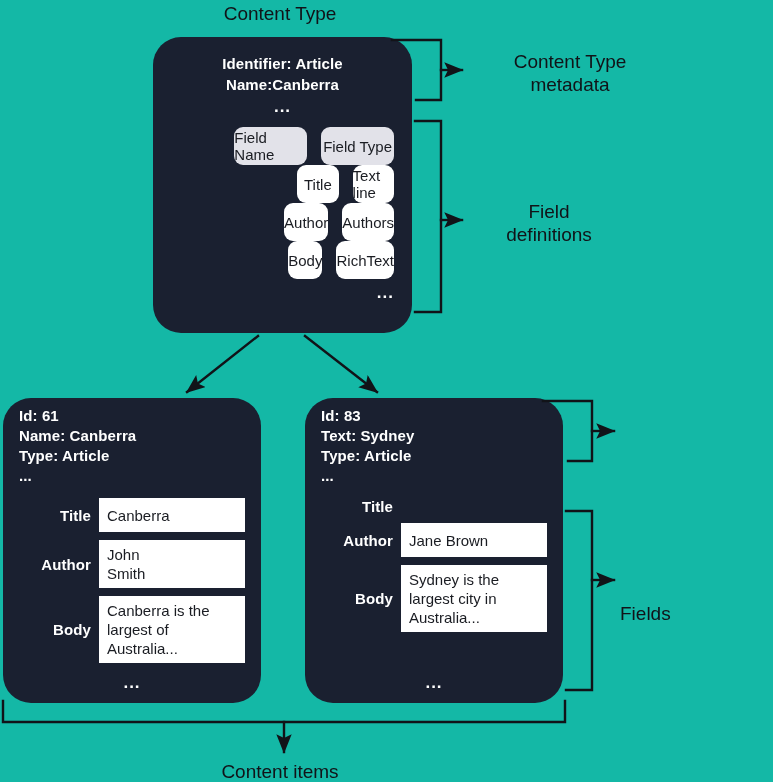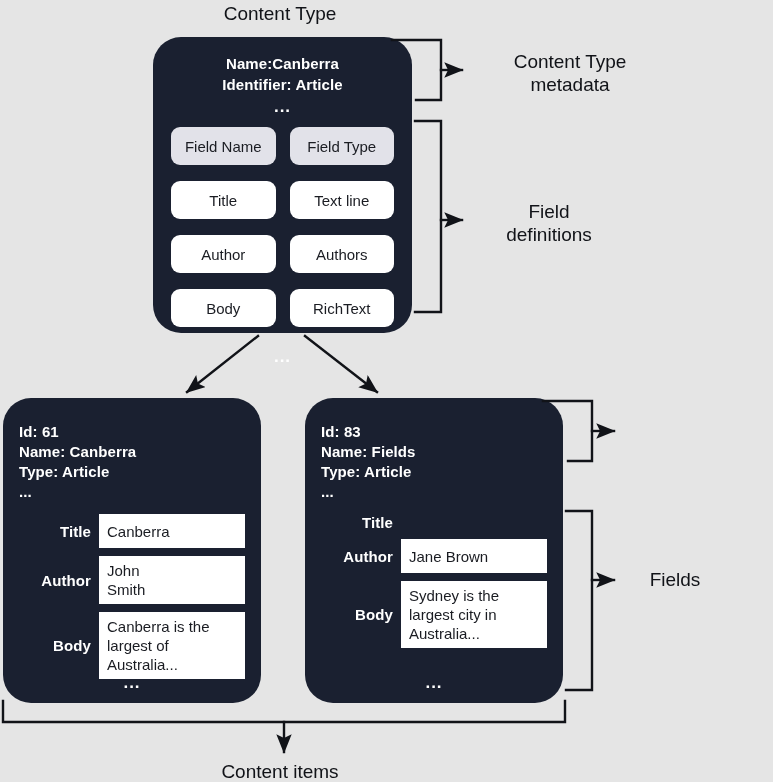--- a/index.html
+++ b/index.html
@@ -8,21 +8,21 @@
     background: #ffffff;
   }
   body {
     font-family: "Liberation Sans", sans-serif;
     -webkit-font-smoothing: antialiased;
   }
   #stage {
     position: relative;
     width: 773px;
     height: 782px;
-    background: #e5e5e5;
+    background: #14b8a6;
     overflow: hidden;
   }
 
   
   .plain-label {
     position: absolute;
     color: #111318;
     font-size: 19px;
     font-weight: 400;
     line-height: 23px;
@@ -60,21 +60,22 @@
     font-weight: 700;
     text-align: center;
     line-height: 12px;
     letter-spacing: 1px;
   }
 
   .field-grid {
     margin-top: 14px;
     display: flex;
     flex-direction: column;
-    gap: 16px;
+    gap: 0;
+    align-items: flex-end;
   }
   .field-row {
     display: flex;
     gap: 14px;
   }
   .chip {
     flex: 1 1 0;
     height: 38px;
     border-radius: 9px;
     display: flex;
@@ -92,21 +93,21 @@
   }
   .grid-ellipsis {
     margin-top: 8px;
   }
 
   
   .item-card {
     top: 398px;
     width: 258px;
     height: 305px;
-    padding: 24px 16px 0 16px;
+    padding: 8px 16px 0 16px;
   }
   #item-card-left  { left: 3px; }
   #item-card-right { left: 305px; }
 
   .item-info {
     color: #ffffff;
     font-size: 15px;
     font-weight: 700;
     line-height: 20px;
     text-align: left;
@@ -170,22 +171,22 @@
 </style>
 </head>
 <body>
 
 <div id="stage">
 
   <div class="plain-label" style="left:180px; top:2px; width:200px;">Content Type</div>
 
   <div class="card" id="content-type-card">
 
+    <div class="ct-meta">Identifier: Article</div>
     <div class="ct-meta">Name:Canberra</div>
-    <div class="ct-meta">Identifier: Article</div>
     <div class="ellipsis" style="margin-top:6px;">...</div>
 
     <div class="field-grid">
 
       <div class="field-row">
         <div class="chip header">Field Name</div>
         <div class="chip header">Field Type</div>
       </div>
 
       <div class="field-row">
@@ -227,21 +228,21 @@
         <div class="fname">Body</div>
         <div class="fval">Canberra is the largest of Australia...</div>
       </div>
     </div>
 
     <div class="bottom-dots">...</div>
   </div>
 
   <div class="card item-card" id="item-card-right">
     <div class="item-info">Id: 83</div>
-    <div class="item-info">Name: Fields</div>
+    <div class="item-info">Text: Sydney</div>
     <div class="item-info">Type: Article</div>
     <div class="item-info dots">...</div>
 
     <div class="item-fields">
       <div class="item-field">
         <div class="fname">Title</div>
       </div>
       <div class="item-field">
         <div class="fname">Author</div>
         <div class="fval">Jane Brown</div>
@@ -255,21 +256,21 @@
     <div class="bottom-dots">...</div>
   </div>
 
   <div class="plain-label" style="left:470px; top:50px; width:200px;">Content Type
 metadata</div>
 
   <div class="plain-label" style="left:464px; top:200px; width:170px;">Field
 definitions</div>
 
 
-  <div class="plain-label" style="left:620px; top:568px; width:110px; text-align:center;">Fields</div>
+  <div class="plain-label" style="left:620px; top:602px; width:110px; text-align:left;">Fields</div>
 
   <div class="plain-label" style="left:180px; top:760px; width:200px;text-align:center;">Content items</div>
 
   <svg class="overlay" viewBox="0 0 773 782">
     <defs>
       <marker id="arrow" markerWidth="9" markerHeight="9" refX="7.4" refY="3.2" orient="auto" markerUnits="strokeWidth">
         <path d="M0,0 L8,3.2 L0,6.4 L1.6,3.2 z" fill="#111318"></path>
       </marker>
     </defs>
 

